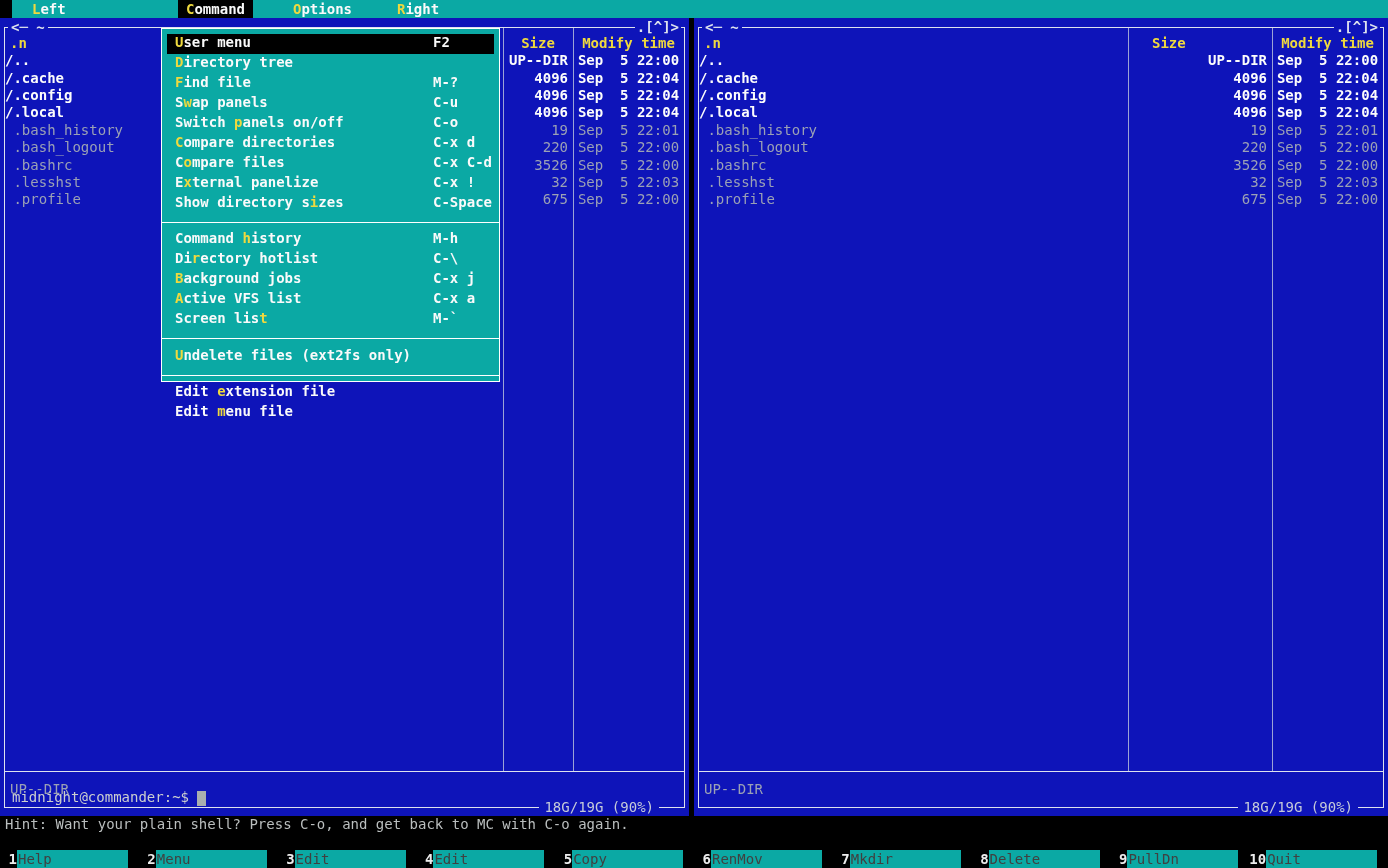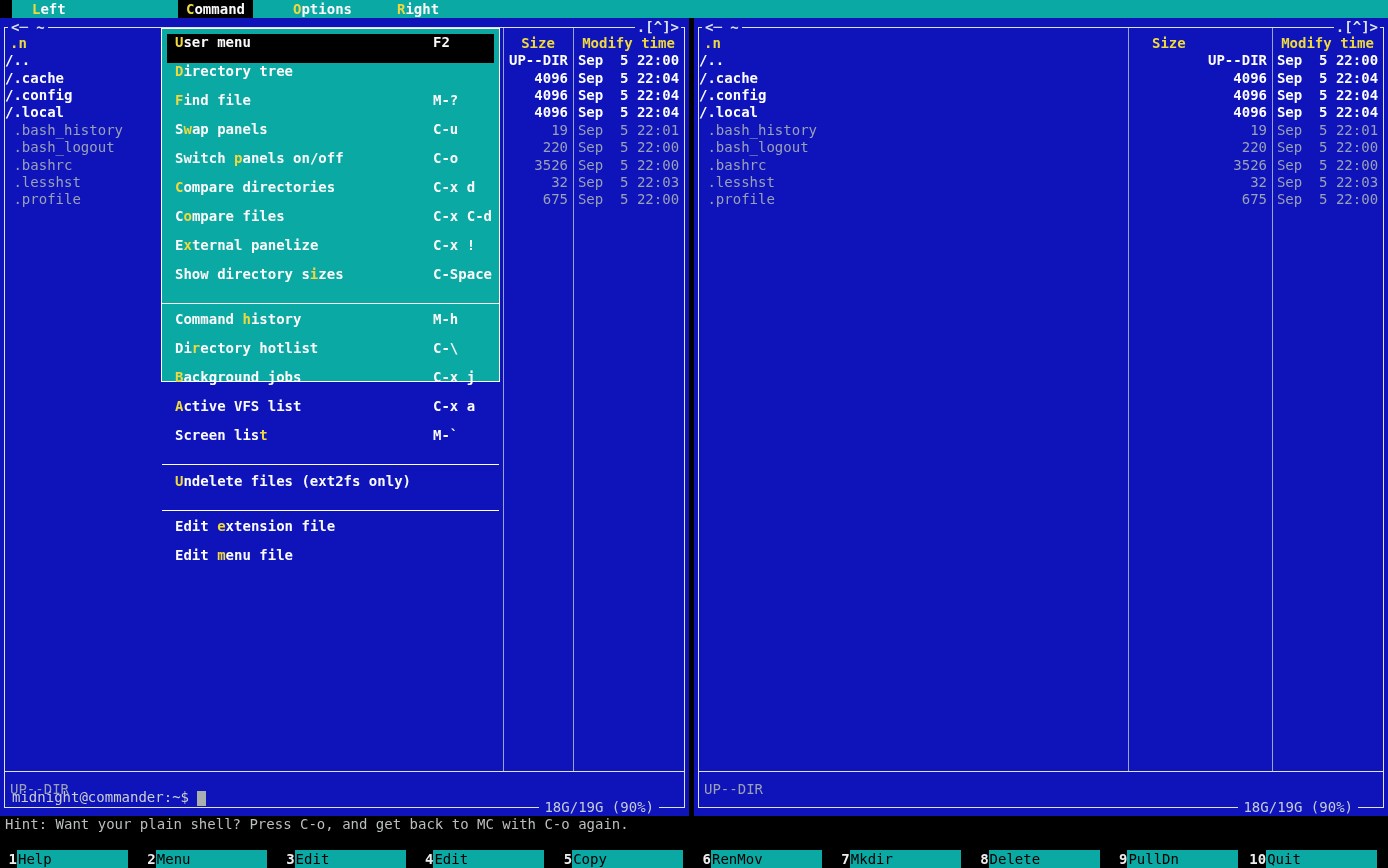--- a/index.html
+++ b/index.html
@@ -56,34 +56,34 @@
   .mod-h{text-align:center;}
   .cell-size{text-align:right;padding-right:5px;}
   .cell-mod{padding-left:0;text-align:center;}
   .kind-dir,.kind-updir{color:var(--dirwhite);font-weight:bold;}
   .kind-file{color:var(--filegray);}
   .mini-sep{position:absolute;left:4px;right:4px;top:753px;height:1px;background:var(--frame);}
   .mini-status{position:absolute;left:10px;top:763px;height:17px;line-height:17px;color:var(--filegray);}
   .usage{position:absolute;right:30px;top:781px;height:17px;line-height:17px;background:var(--blue);padding:0 5px;color:#C6CBD9;z-index:2;}
   
   .dropdown{position:absolute;left:161px;top:28px;width:339px;height:354px;background:var(--teal);border:1px solid #fff;padding-top:5px;z-index:10;}
-  .menu-item{position:relative;height:29px;line-height:16.35px;margin:0 5px;padding-left:8px;color:var(--white);font-weight:bold;white-space:pre;cursor:default;}
+  .menu-item{position:relative;height:20px;line-height:16.35px;margin:0 5px;padding-left:8px;color:var(--white);font-weight:bold;white-space:pre;cursor:default;}
   .menu-item.selected{background:#000;}
   .menu-item .shortcut{position:absolute;left:266px;top:0;}
   .menu-sep{position:relative;height:16.35px;margin:0;}
   .menu-sep::after{content:"";position:absolute;left:0;right:0;top:8px;height:1px;background:#fff;}
   
   .hint-line{position:absolute;left:0;top:816px;width:100%;height:17px;line-height:17px;color:var(--hintgray);padding-left:5px;white-space:pre;}
   .prompt-line{position:absolute;left:0;top:789px;width:100%;height:17px;line-height:17px;color:var(--promptgray);padding-left:12px;white-space:pre;}
   .cursor{display:inline-block;width:9px;height:15px;background:#A9AFAF;vertical-align:middle;}
   
   .fnbar{position:absolute;left:0;top:850px;width:100%;height:18px;display:flex;background:#000;}
   .fnkey{width:138.8px;flex:none;display:flex;cursor:default;}
   .fn-num{width:17px;flex:none;text-align:right;color:#EDEDED;font-weight:bold;line-height:18px;}
-  .fn-label{width:111px;flex:none;background:var(--teal);color:#000000;line-height:18px;padding-left:1px;overflow:hidden;}
+  .fn-label{width:111px;flex:none;background:var(--teal);color:#404040;line-height:18px;padding-left:1px;overflow:hidden;}
 </style>
 </head>
 <body>
 
 <div class="screen">
 
   <div class="menubar">
       <span class="mb-item"><span class="hot">L</span>eft</span>
       <span class="mb-item"><span class="hot">F</span>ile</span>
       <span class="mb-item selected"><span class="hot">C</span>ommand</span>

